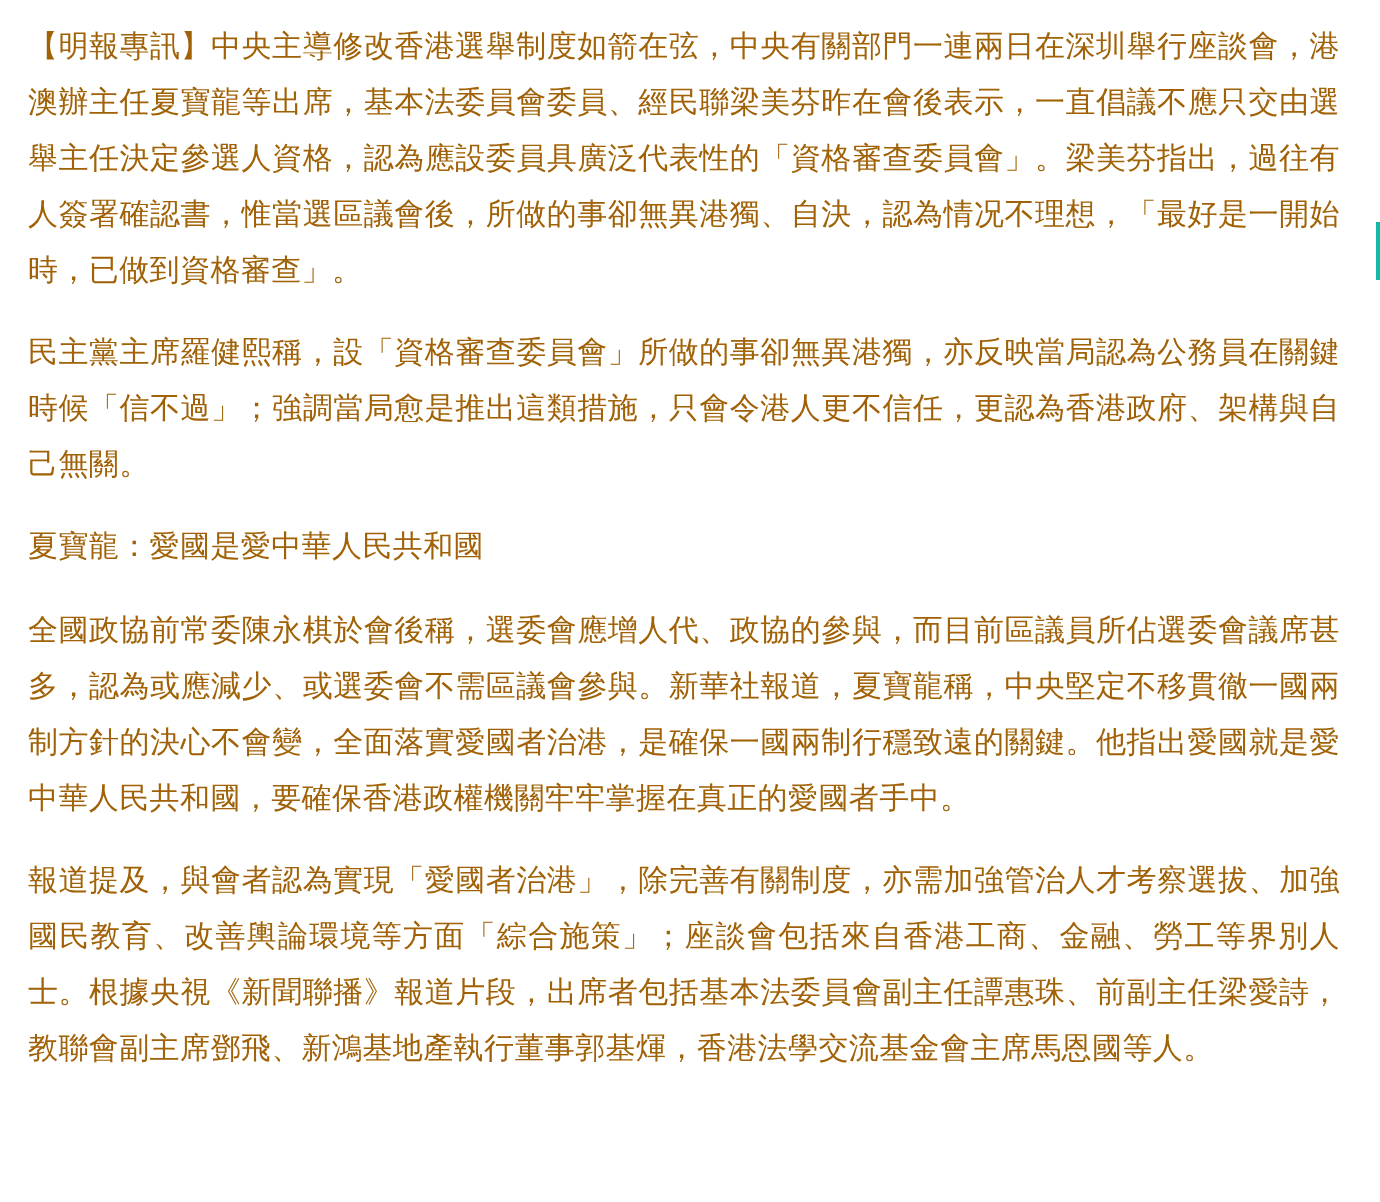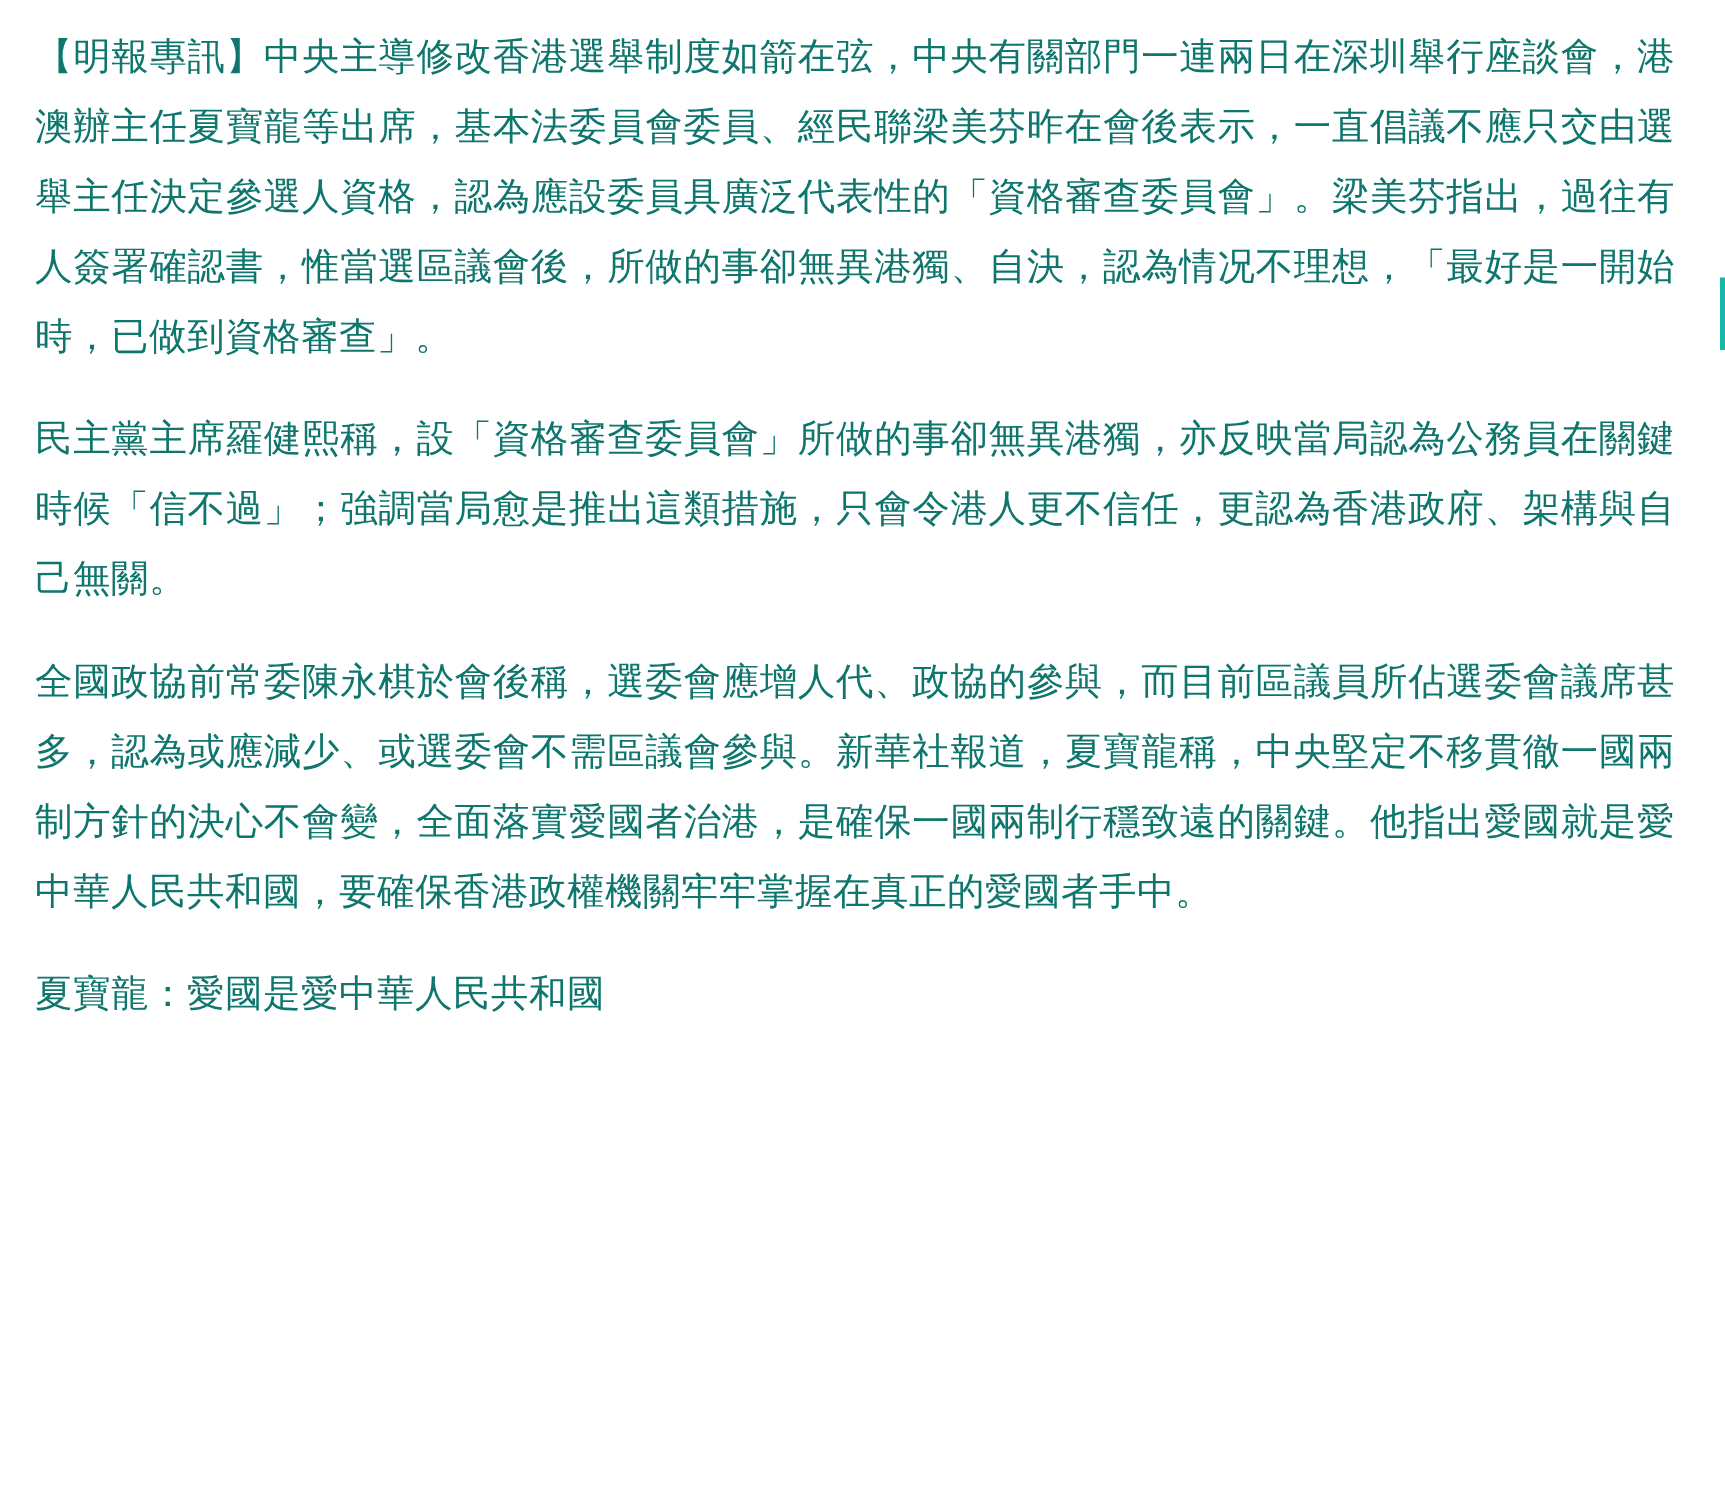--- a/index.html
+++ b/index.html
@@ -17,21 +17,21 @@
   }
   #article {
     padding: 18px 40px 20px 28px;
     box-sizing: border-box;
     width: 1380px;
   }
   .para {
     font-size: 30px;
     line-height: 56px;
     letter-spacing: 0.4px;
-    color: #0f766e;
+    color: #a16207;
     margin: 0 0 26px 0;
     text-align: justify;
     text-justify: inter-ideograph;
     word-break: break-all;
   }
   .para:last-child {
     margin-bottom: 0;
   }
   .para.subhead {
     margin-bottom: 28px;
@@ -45,17 +45,18 @@
     height: 58px;
     background: #14b8a6;
   }
 </style>
 </head>
 <body>
 
 <div id="article">
   <p class="para">【明報專訊】中央主導修改香港選舉制度如箭在弦，中央有關部門一連兩日在深圳舉行座談會，港澳辦主任夏寶龍等出席，基本法委員會委員、經民聯梁美芬昨在會後表示，一直倡議不應只交由選舉主任決定參選人資格，認為應設委員具廣泛代表性的「資格審查委員會」。梁美芬指出，過往有人簽署確認書，惟當選區議會後，所做的事卻無異港獨、自決，認為情况不理想，「最好是一開始時，已做到資格審查」。</p>
   <p class="para">民主黨主席羅健熙稱，設「資格審查委員會」所做的事卻無異港獨，亦反映當局認為公務員在關鍵時候「信不過」；強調當局愈是推出這類措施，只會令港人更不信任，更認為香港政府、架構與自己無關。</p>
+  <p class="para subhead">夏寶龍：愛國是愛中華人民共和國</p>
   <p class="para">全國政協前常委陳永棋於會後稱，選委會應增人代、政協的參與，而目前區議員所佔選委會議席甚多，認為或應減少、或選委會不需區議會參與。新華社報道，夏寶龍稱，中央堅定不移貫徹一國兩制方針的決心不會變，全面落實愛國者治港，是確保一國兩制行穩致遠的關鍵。他指出愛國就是愛中華人民共和國，要確保香港政權機關牢牢掌握在真正的愛國者手中。</p>
-  <p class="para subhead">夏寶龍：愛國是愛中華人民共和國</p>
+  <p class="para">報道提及，與會者認為實現「愛國者治港」，除完善有關制度，亦需加強管治人才考察選拔、加強國民教育、改善輿論環境等方面「綜合施策」；座談會包括來自香港工商、金融、勞工等界別人士。根據央視《新聞聯播》報道片段，出席者包括基本法委員會副主任譚惠珠、前副主任梁愛詩，教聯會副主席鄧飛、新鴻基地產執行董事郭基煇，香港法學交流基金會主席馬恩國等人。</p>
 </div>
 
 <div class="edge-marker"></div>
 
 </body></html>

